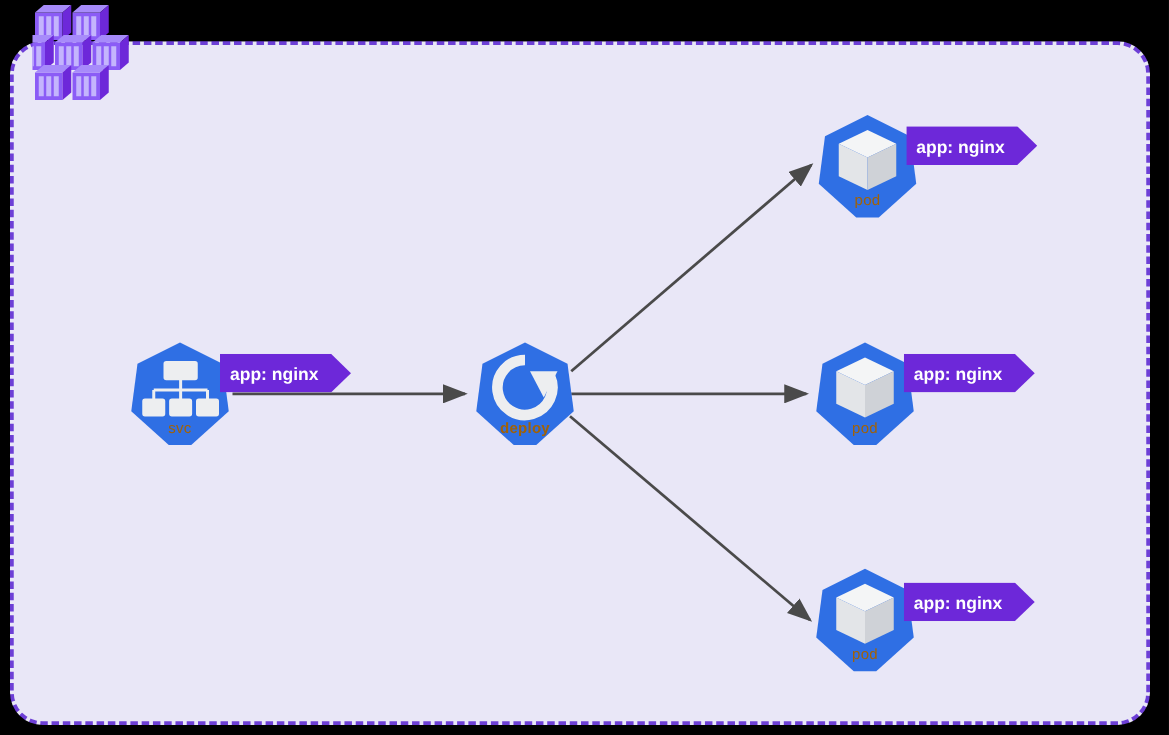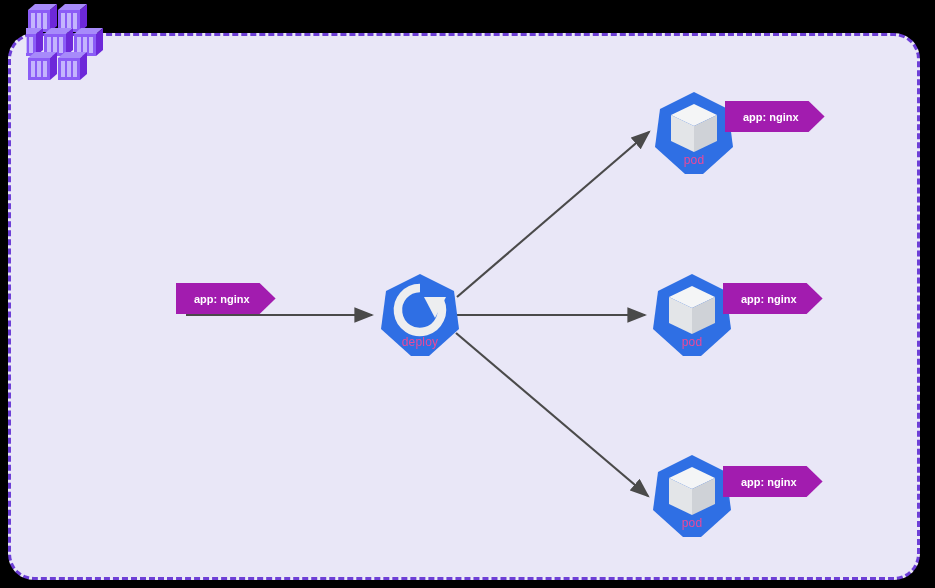--- a/index.html
+++ b/index.html
@@ -67,39 +67,39 @@
     top: 0;
     width: 80px;
     height: 86px;
   }
   .node .node-label {
     position: absolute;
     left: 0;
     right: 0;
     bottom: 10px;
     text-align: center;
-    color: #ec4899;
+    color: #a16207;
     font-size: 12px;
     font-family: "Liberation Sans", sans-serif;
     letter-spacing: 0.2px;
     line-height: 12px;
   }
   
   .tag {
     position: absolute;
     height: 31px;
     display: flex;
     align-items: center;
-    padding-left: 18px;
+    padding-left: 8px;
     padding-right: 26px;
     color: #ffffff;
-    font-size: 11px;
+    font-size: 14px;
     font-weight: bold;
     font-family: "Liberation Sans", sans-serif;
-    background: #a21caf;
+    background: #6d28d9;
     white-space: nowrap;
     -webkit-clip-path: polygon(0 0, calc(100% - 16px) 0, 100% 50%, calc(100% - 16px) 100%, 0 100%);
     clip-path: polygon(0 0, calc(100% - 16px) 0, 100% 50%, calc(100% - 16px) 100%, 0 100%);
   }
 </style>
 </head>
 <body>
 
 <div id="canvas">
 
@@ -141,23 +141,42 @@
 
     <line x1="186" y1="315" x2="372" y2="315" stroke="#4a4a4a" stroke-width="2.2" marker-end="url(#arrowhead)"></line>
 
     <line x1="457" y1="297" x2="649" y2="132" stroke="#4a4a4a" stroke-width="2.2" marker-end="url(#arrowhead)"></line>
 
     <line x1="457" y1="315" x2="645" y2="315" stroke="#4a4a4a" stroke-width="2.2" marker-end="url(#arrowhead)"></line>
 
     <line x1="456" y1="333" x2="648" y2="496" stroke="#4a4a4a" stroke-width="2.2" marker-end="url(#arrowhead)"></line>
   </svg>
 
+  <div class="node" style="left:104px; top:272px;">
+    <svg class="hept" viewBox="0 0 80 86">
+      <polygon points="40,2 74,19 79,57 49,84 31,84 1,57 6,19" fill="#2f6fe4"></polygon>
+    </svg>
+    <svg class="glyph" viewBox="0 0 80 86">
+      <g fill="#edeef0" stroke="#edeef0" stroke-width="2.4">
+        <rect x="28" y="18" width="25" height="13" rx="1"></rect>
+        <line x1="40.5" y1="31" x2="40.5" y2="40"></line>
+        <line x1="19" y1="40" x2="62" y2="40"></line>
+        <line x1="19" y1="40" x2="19" y2="48"></line>
+        <line x1="40.5" y1="40" x2="40.5" y2="48"></line>
+        <line x1="62" y1="40" x2="62" y2="48"></line>
+        <rect x="11" y="48" width="16" height="12" rx="1"></rect>
+        <rect x="32.5" y="48" width="16" height="12" rx="1"></rect>
+        <rect x="54" y="48" width="16" height="12" rx="1"></rect>
+      </g>
+    </svg>
+    <div class="node-label">svc</div>
+  </div>
   <div class="tag" style="left:176px; top:283px;">app: nginx</div>
 
-  <div class="node" style="left:380px; top:272px;">
+  <div class="node" style="left:380px; top:272px;font-weight:bold;">
     <svg class="hept" viewBox="0 0 80 86">
       <polygon points="40,2 74,19 79,57 49,84 31,84 1,57 6,19" fill="#2f6fe4"></polygon>
     </svg>
     <svg class="glyph" viewBox="0 0 80 86">
       <path d="M40 16 a22 22 0 1 0 20 13" fill="none" stroke="#edeef0" stroke-width="8.5" stroke-linecap="butt"></path>
       <polygon points="44,25 66,25 55,46" fill="#edeef0"></polygon>
     </svg>
     <div class="node-label">deploy</div>
   </div>
 

